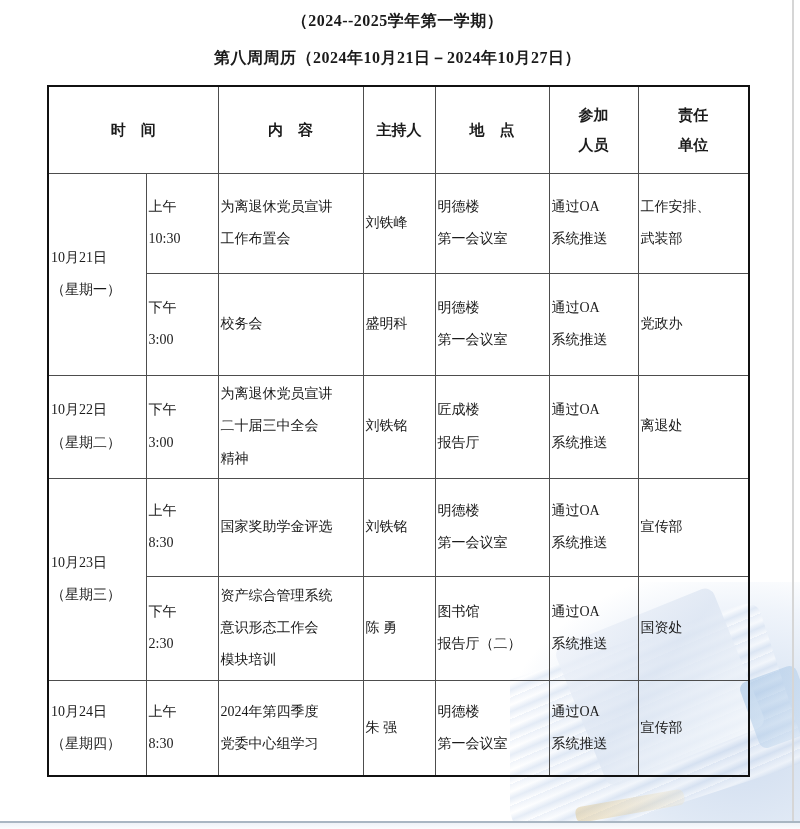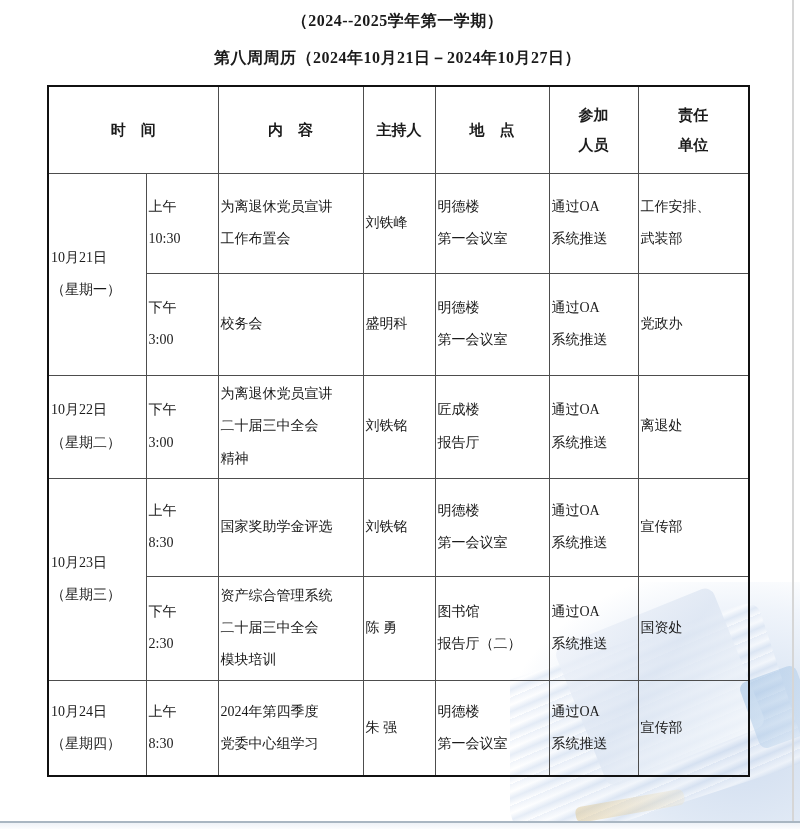--- a/index.html
+++ b/index.html
@@ -187,21 +187,21 @@
 第一会议室</td>
           <td>通过OA
 系统推送</td>
           <td>宣传部</td>
         </tr>
 
         <tr class="r4">
           <td>下午
 2:30</td>
           <td>资产综合管理系统
-二十届三中全会
+意识形态工作会
 模块培训</td>
           <td>陈 勇</td>
           <td>图书馆
 报告厅（二）</td>
           <td>通过OA
 系统推送</td>
           <td>国资处</td>
         </tr>
 
         <tr class="r5">

